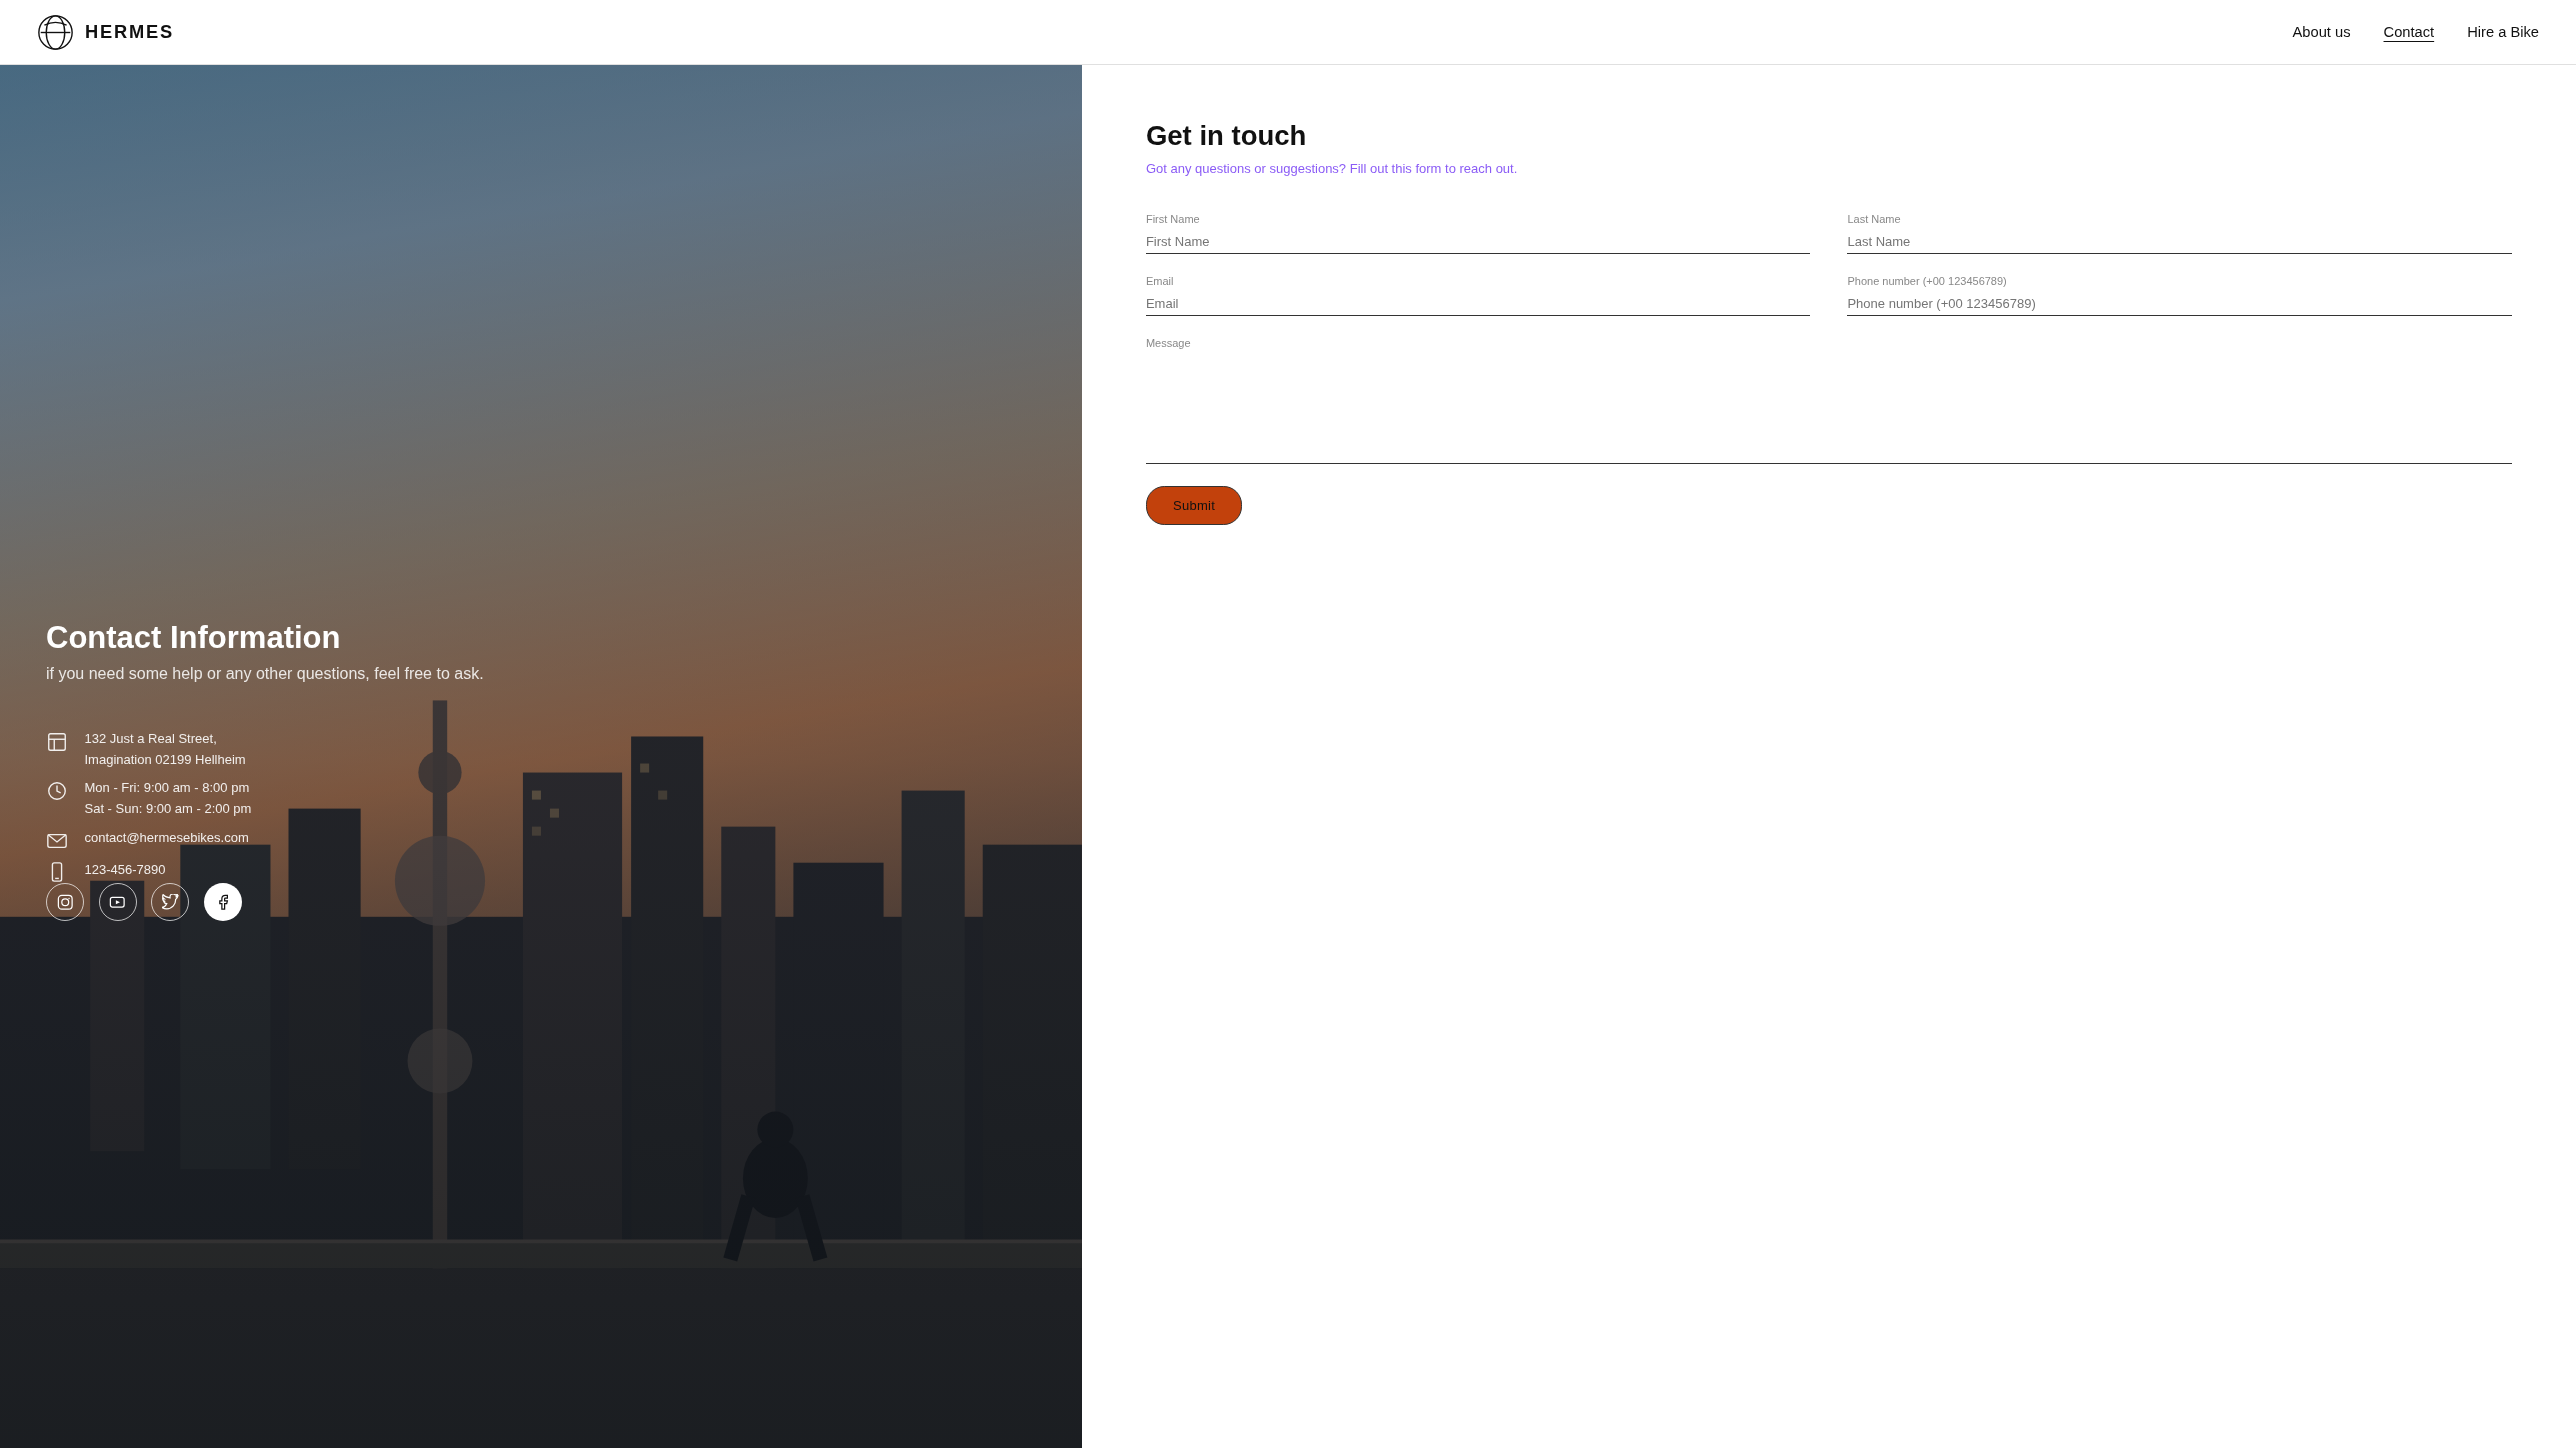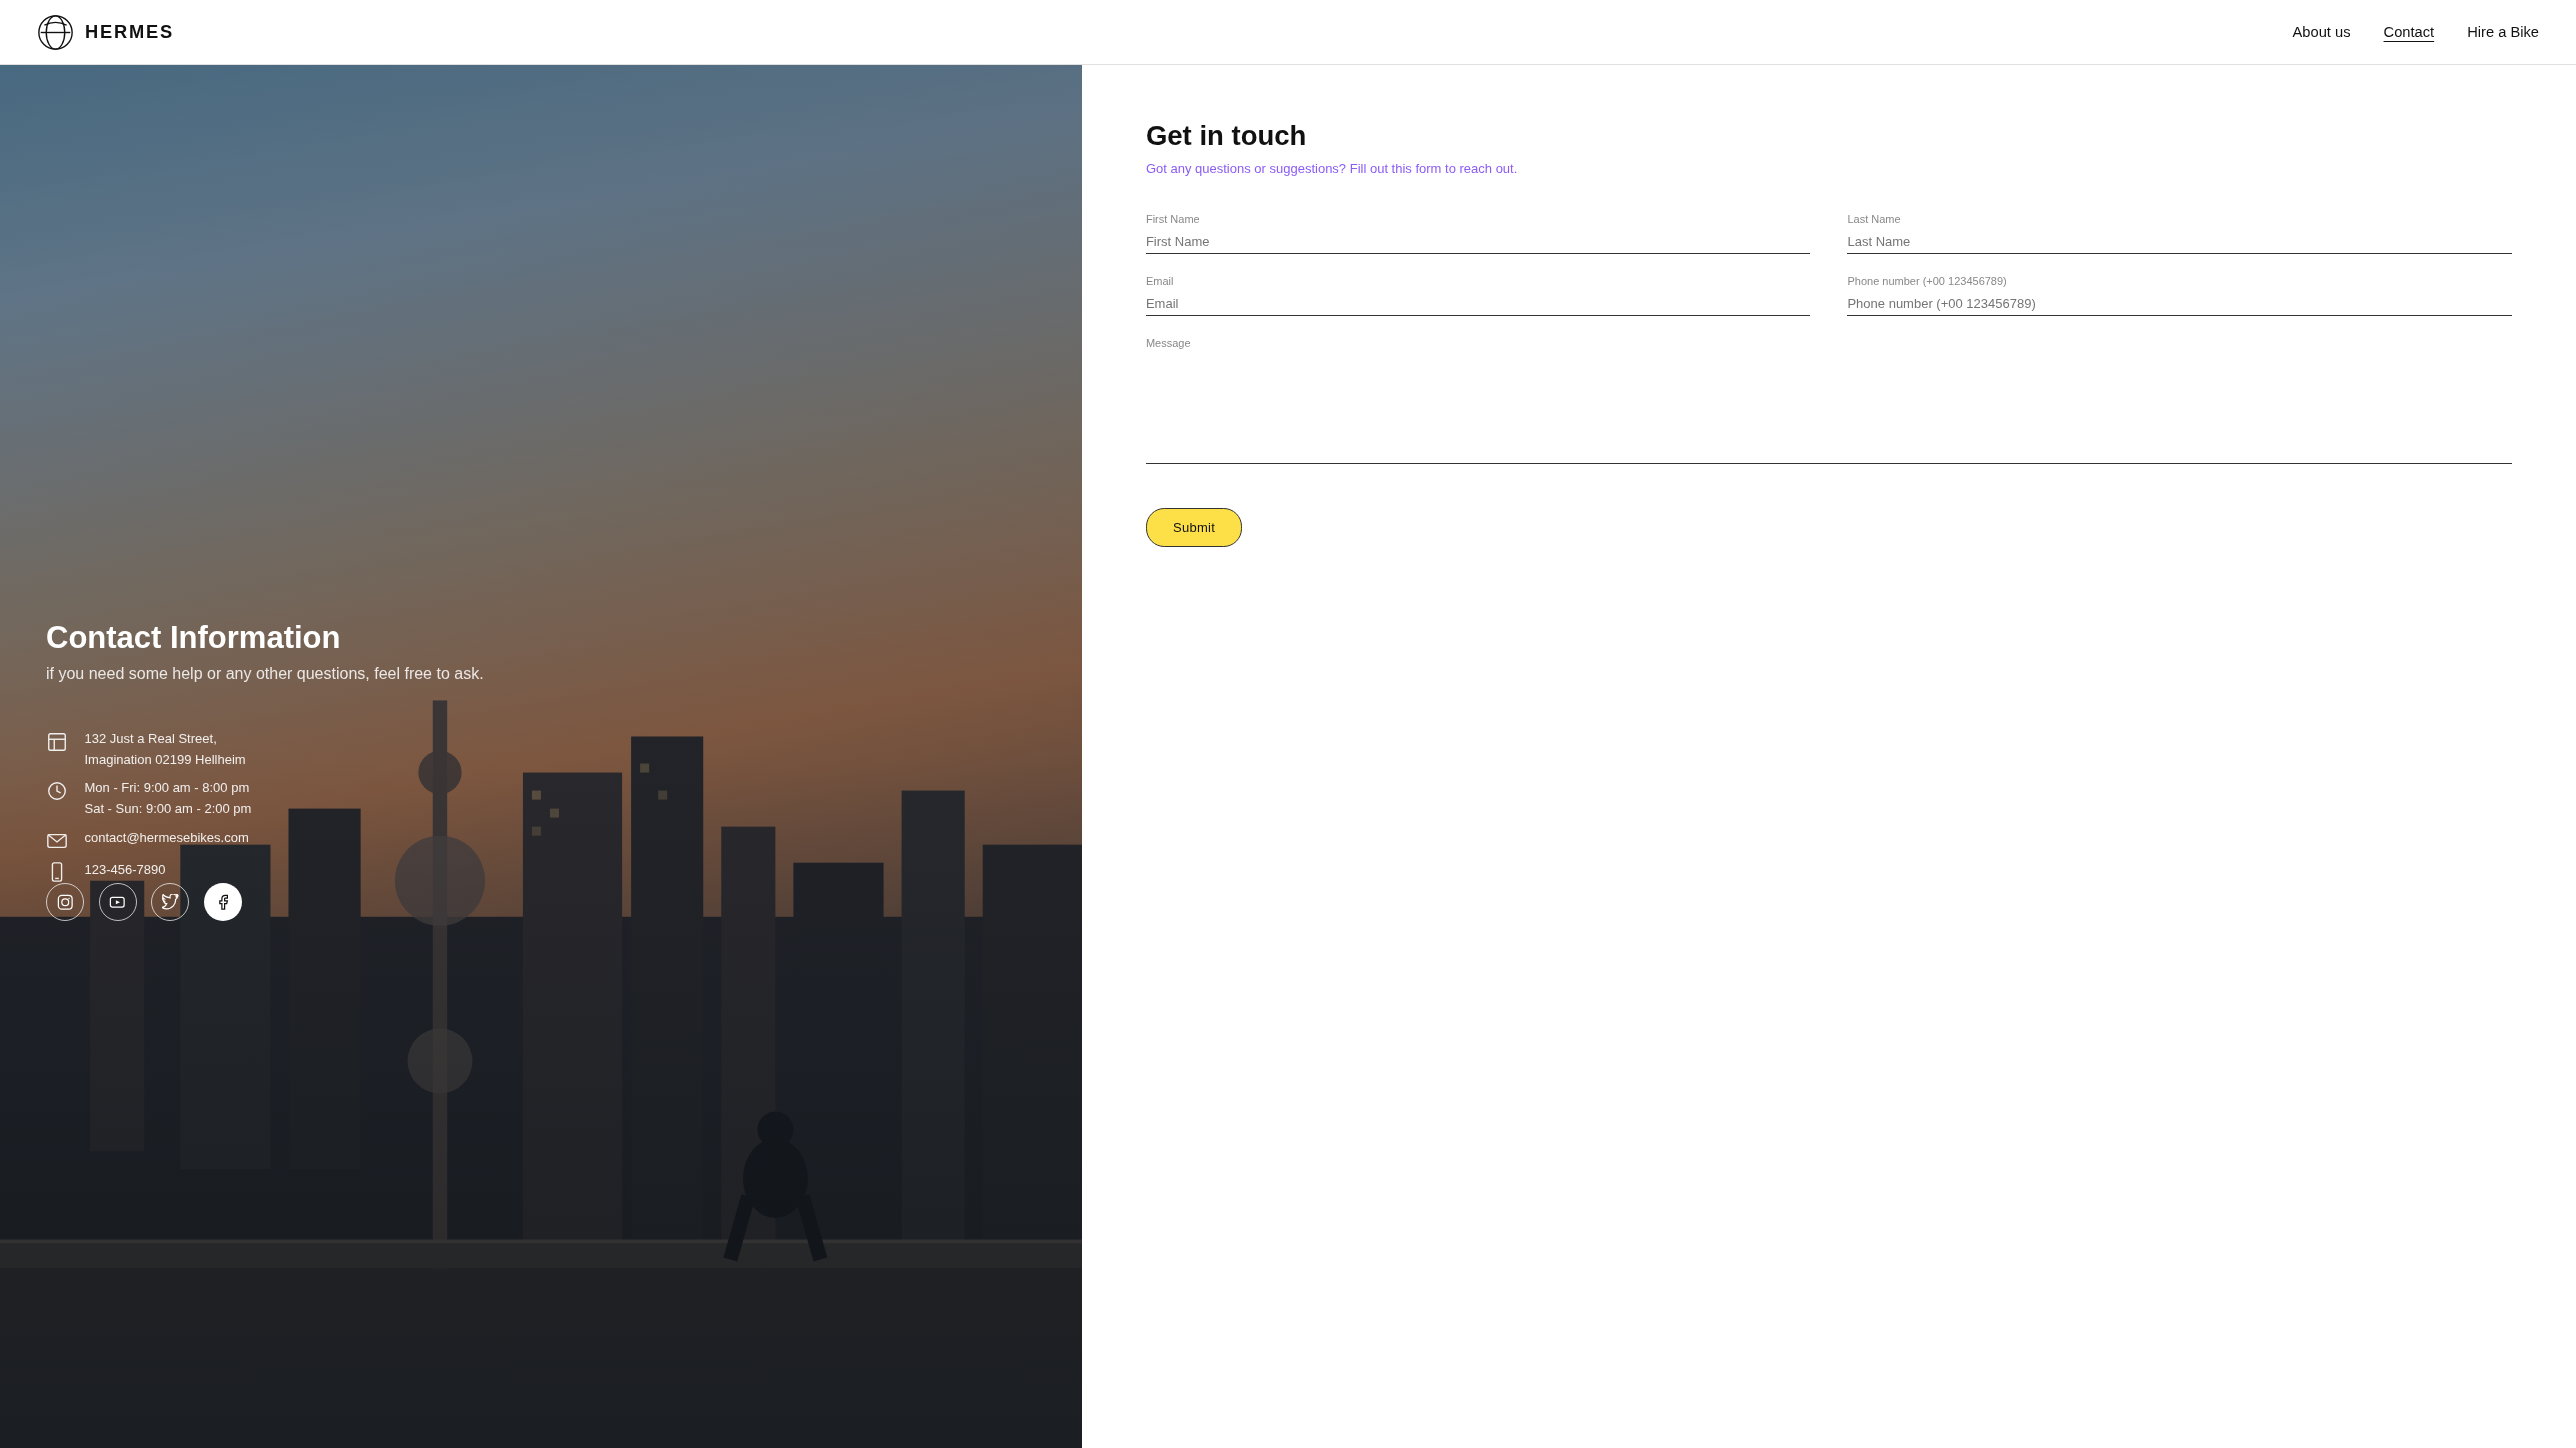--- a/index.html
+++ b/index.html
@@ -249,25 +249,24 @@
     }
 
     .message-label {
       font-size: 11px;
       color: #888;
       margin-bottom: 5.5px;
       display: block;
     }
 
     .submit-btn {
-      margin-top: 22px;
       padding: 11px 26px;
       border: 1.4px solid #333;
       border-radius: 18.3px;
-      background: #fde047;
+      background: #c2410c;
       color: #111;
       font-size: 13px;
       font-weight: 500;
       cursor: pointer;
       letter-spacing: 0.3px;
     }
   </style>
 </head>
 <body>
 

